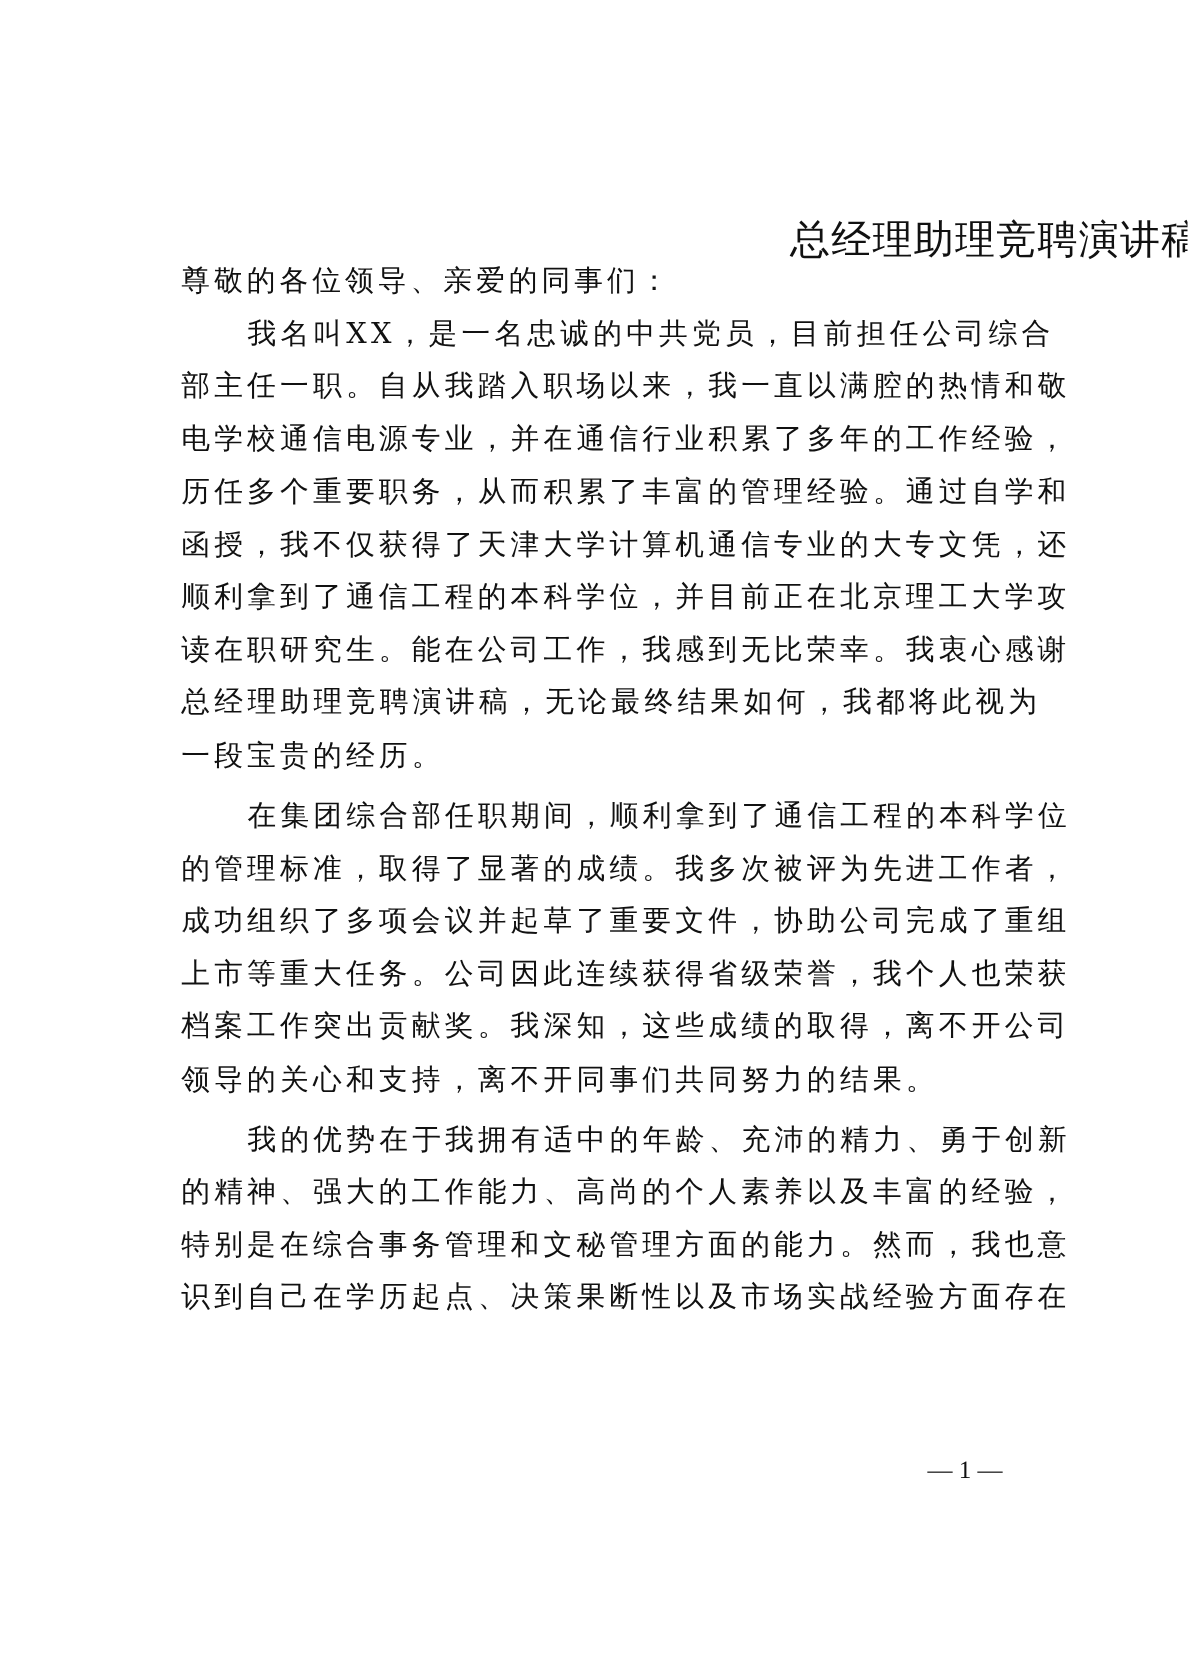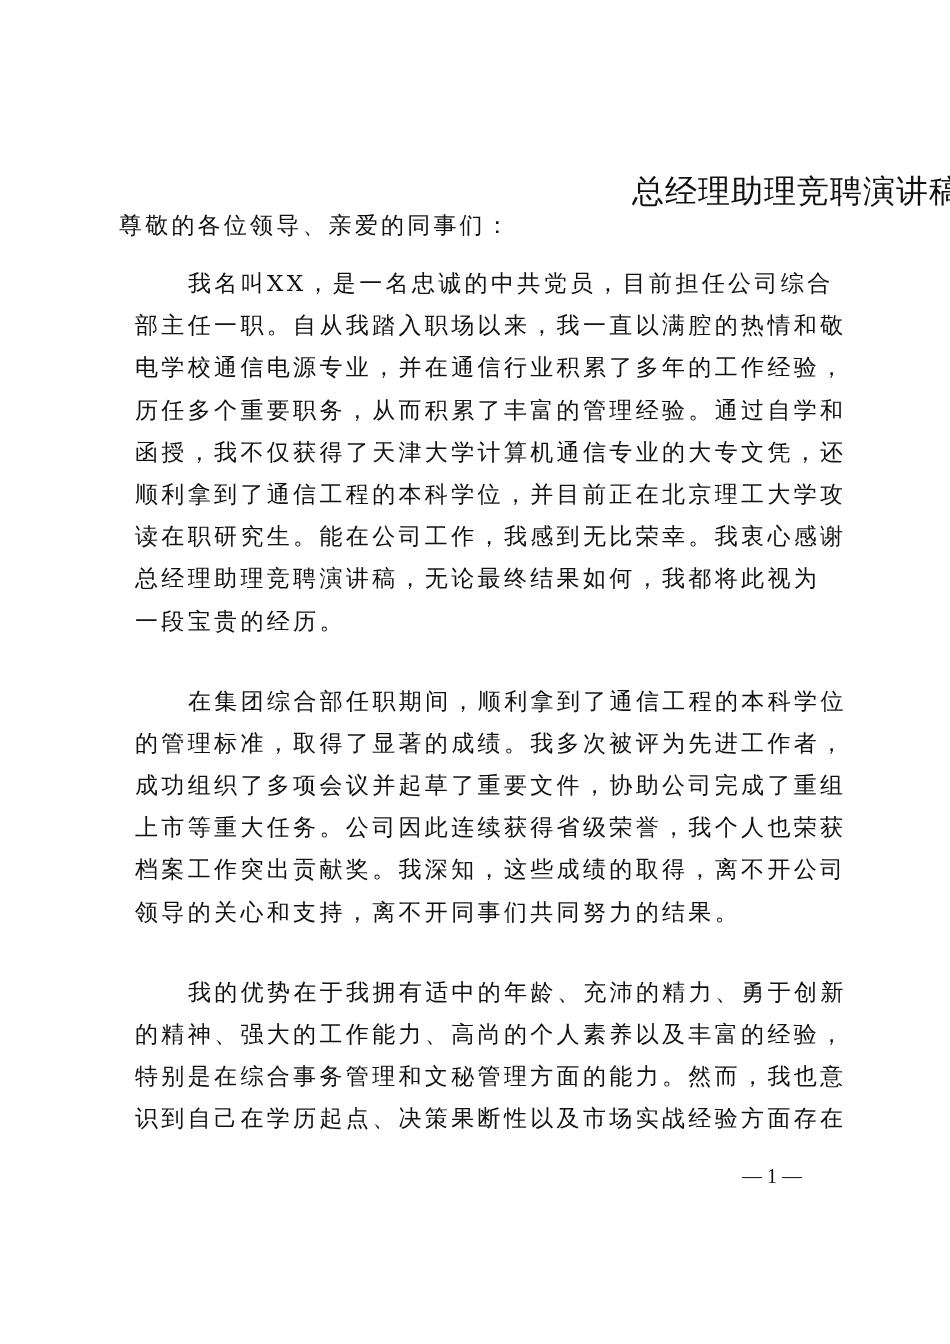--- a/index.html
+++ b/index.html
@@ -29,33 +29,33 @@
       left: 12px;
       width: 950px;
       text-align: right;
       font-size: 32px;
       line-height: 48px;
       letter-spacing: 1px;
       color: #111111;
     }
     .content {
       position: absolute;
-      left: 119px;
+      left: 145px;
       top: 204px;
       width: 688px;
     }
     .salutation {
       font-size: 23px;
       line-height: 42px;
       letter-spacing: 3.2px;
       margin: 0;
       white-space: nowrap;
     }
     .para {
-      margin: 16px;
+      margin: 0;
     }
     .line {
       display: block;
       font-size: 23px;
       line-height: 42.2px;
       height: 42.2px;
       letter-spacing: 3.35px;
       white-space: nowrap;
       text-align: justify;
       text-align-last: justify;

